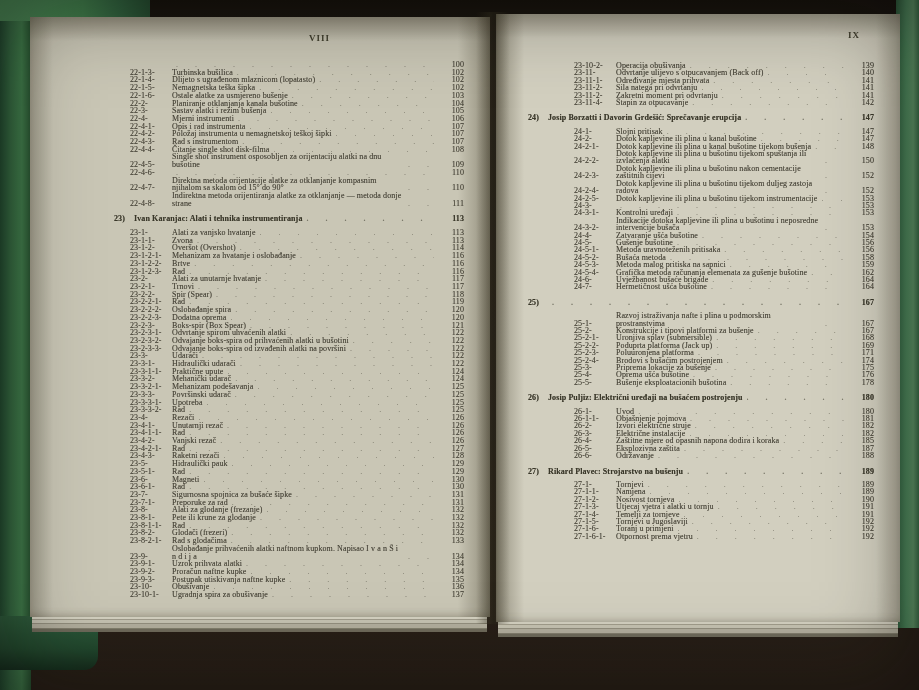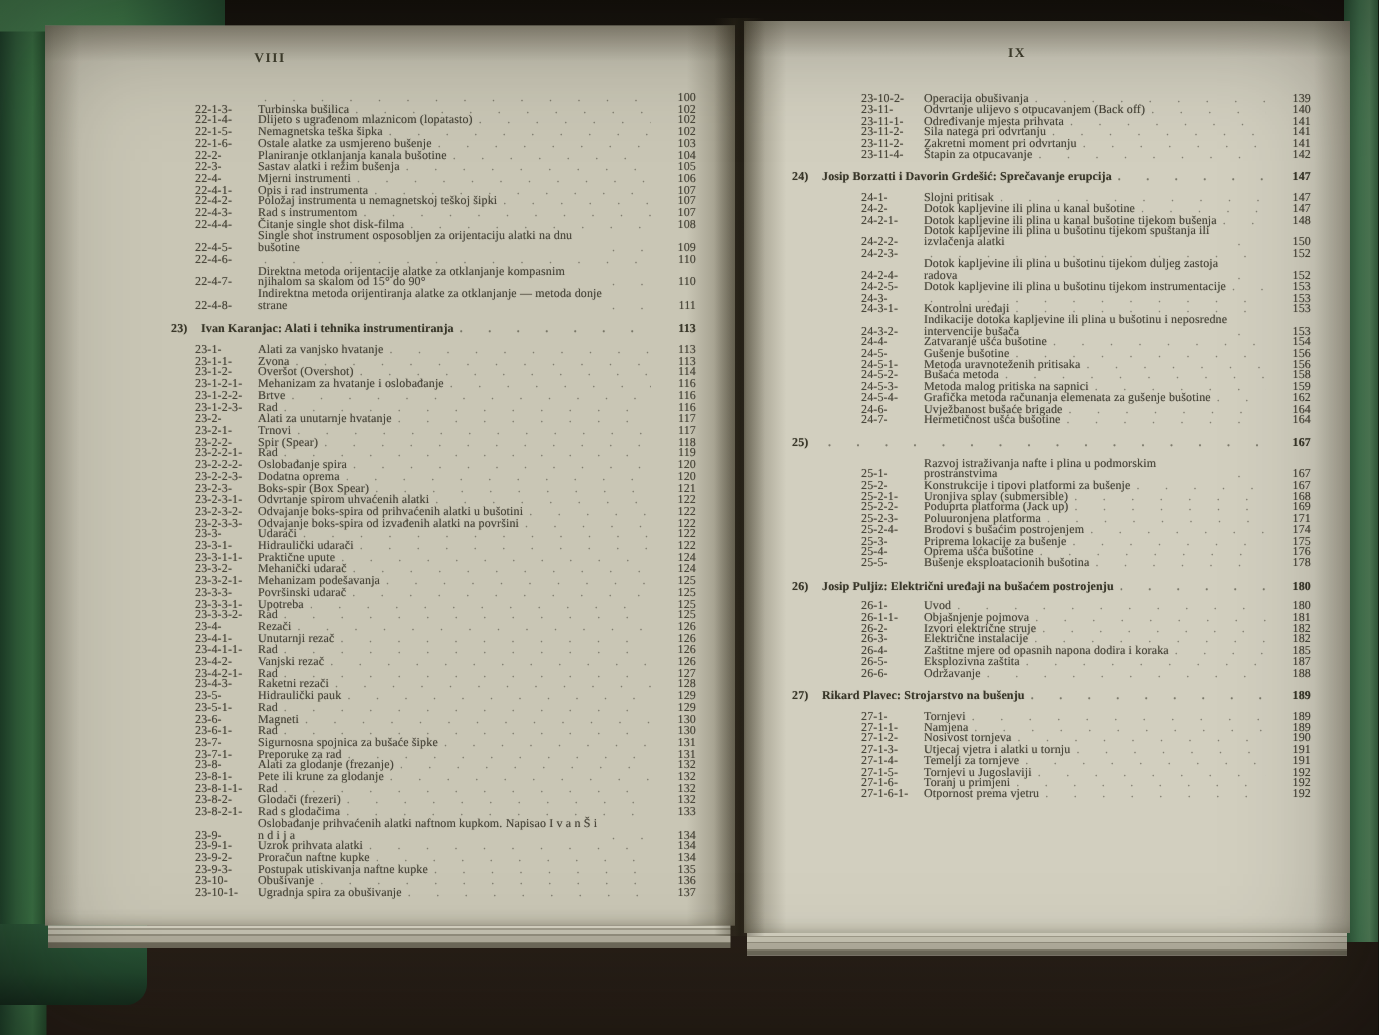--- a/index.html
+++ b/index.html
@@ -58,21 +58,21 @@
   .dots{flex:1 1 0;overflow:hidden;white-space:nowrap;opacity:.55;margin:0 4px;}
   .dots::after{content:". . . . . . . . . . . . . . . . . . . . . . . .";word-spacing:11px;letter-spacing:2px;}
   .page-no{width:26px;text-align:right;flex-shrink:0;}
 
   .row.heading{font-weight:bold;color:#393729;margin-top:8px;margin-bottom:6px;}
   .page.left  .row.heading{margin-left:-16px;}
   .page.right .row.heading{margin-left:-46px;}
   .row.heading .num{width:20px;}
   .row.heading .text{max-width:none;}
 
-  .page-numeral{margin-top:16px;text-align:center;font-size:9px;letter-spacing:1px;color:#42402f;font-weight:bold;}
+  .page-numeral{margin-top:16px;text-align:right;font-size:9px;letter-spacing:1px;color:#42402f;font-weight:bold;}
   .page.left .page-numeral{margin-right:160px;}
   .page.right .page-numeral{margin-right:40px;}
 </style>
 </head>
 <body>
 
 <div class="photo">
   <div class="cover-topleft"></div>
   <div class="cover-left"></div>
   <div class="cover-bottomleft"></div>
@@ -534,20 +534,21 @@
             <span class="page-no">148</span>
           </div>
           <div class="row">
             <span class="num">24-2-2-</span>
             <span class="text">Dotok kapljevine ili plina u bušotinu tijekom spuštanja ili izvlačenja alatki</span>
             <span class="dots"></span>
             <span class="page-no">150</span>
           </div>
           <div class="row">
             <span class="num">24-2-3-</span>
+            <span class="text">Dotok kapljevine ili plina u bušotinu nakon cementacije zaštitnih cijevi</span>
             <span class="dots"></span>
             <span class="page-no">152</span>
           </div>
           <div class="row">
             <span class="num">24-2-4-</span>
             <span class="text">Dotok kapljevine ili plina u bušotinu tijekom duljeg zastoja radova</span>
             <span class="dots"></span>
             <span class="page-no">152</span>
           </div>
           <div class="row">

